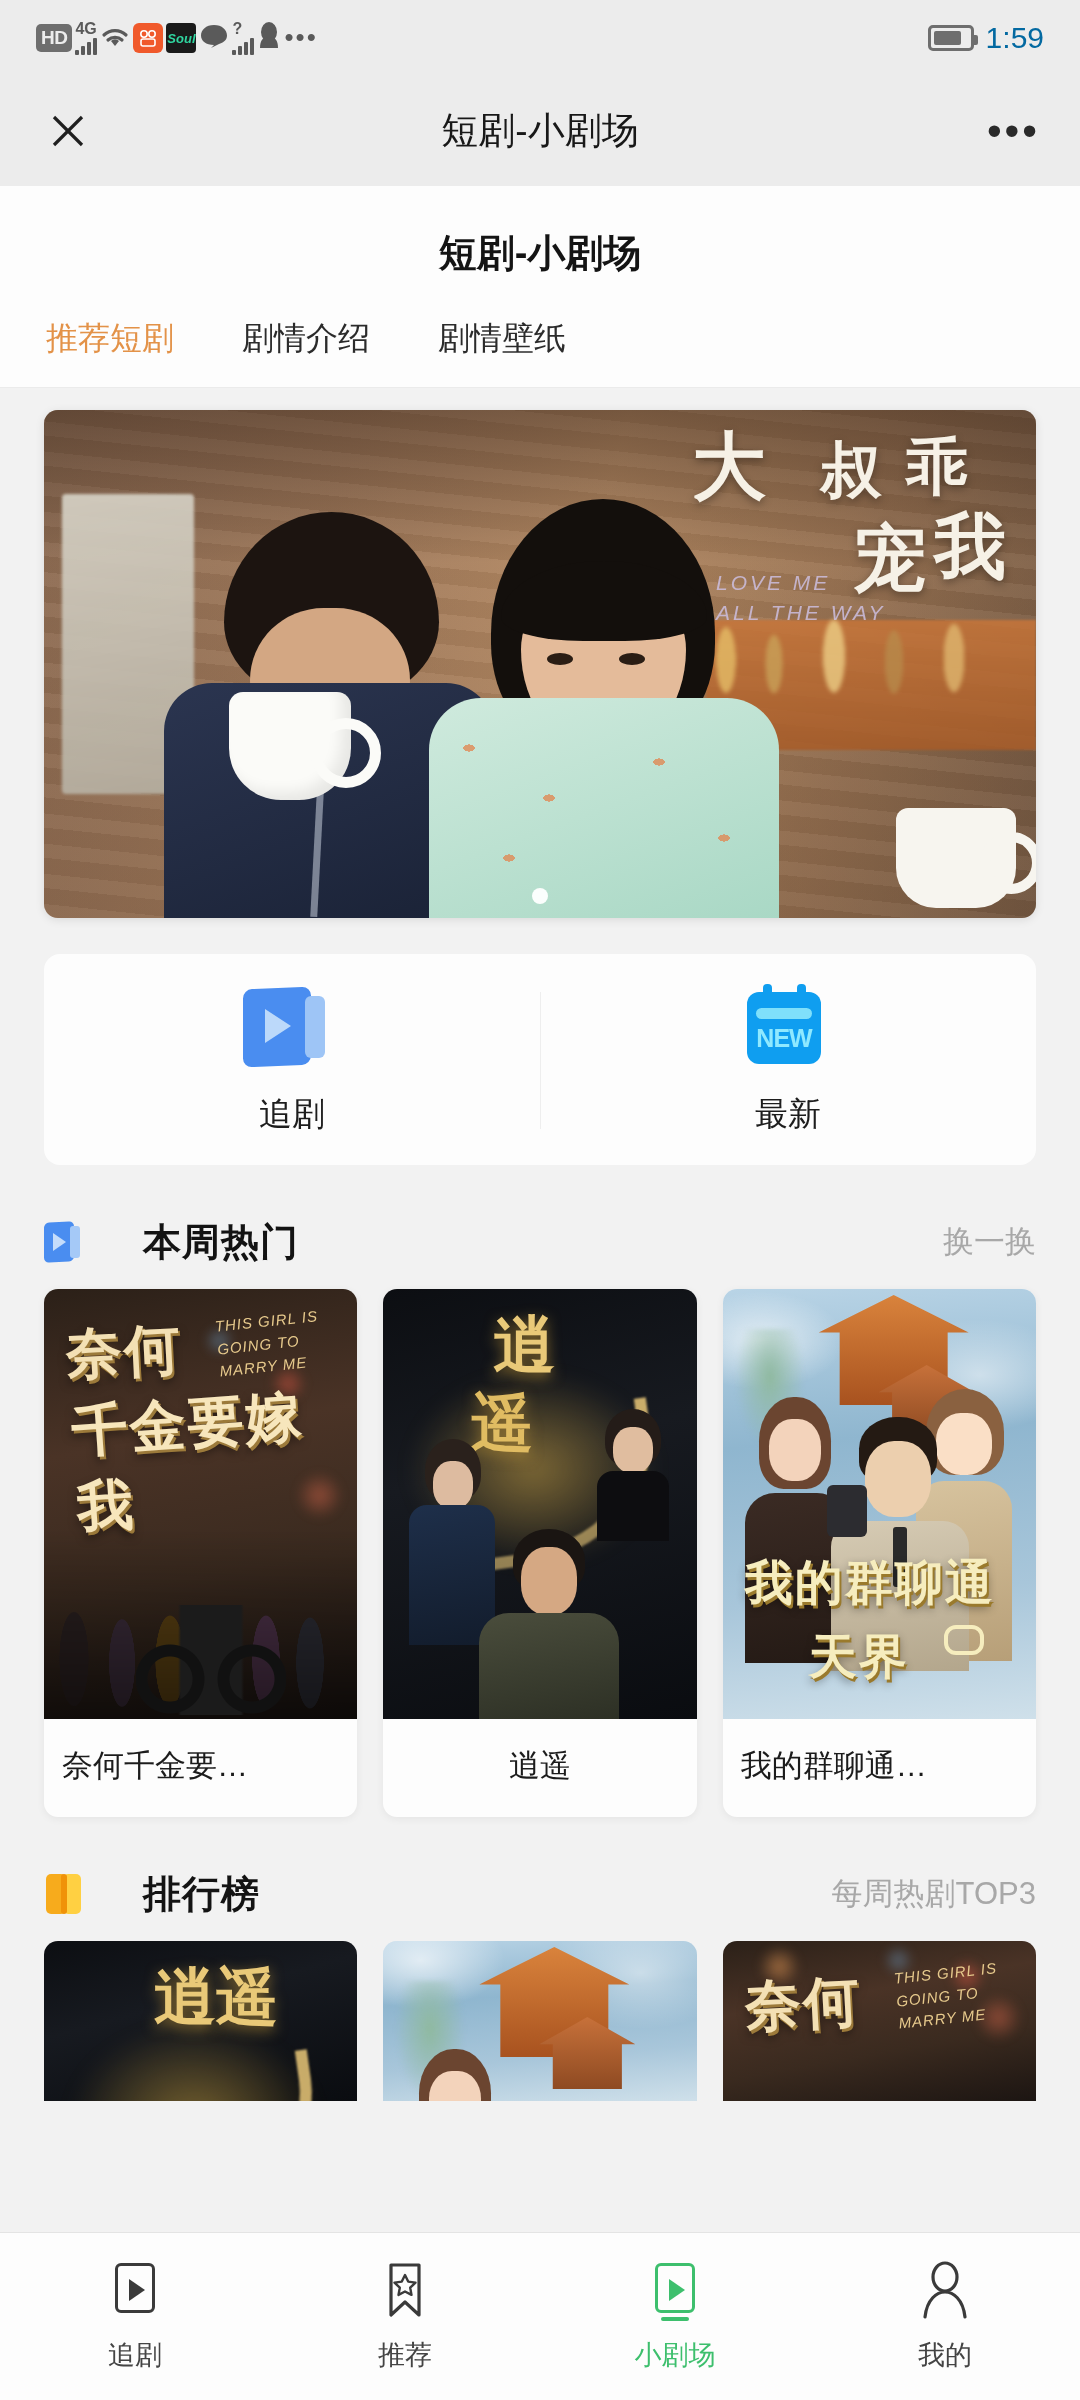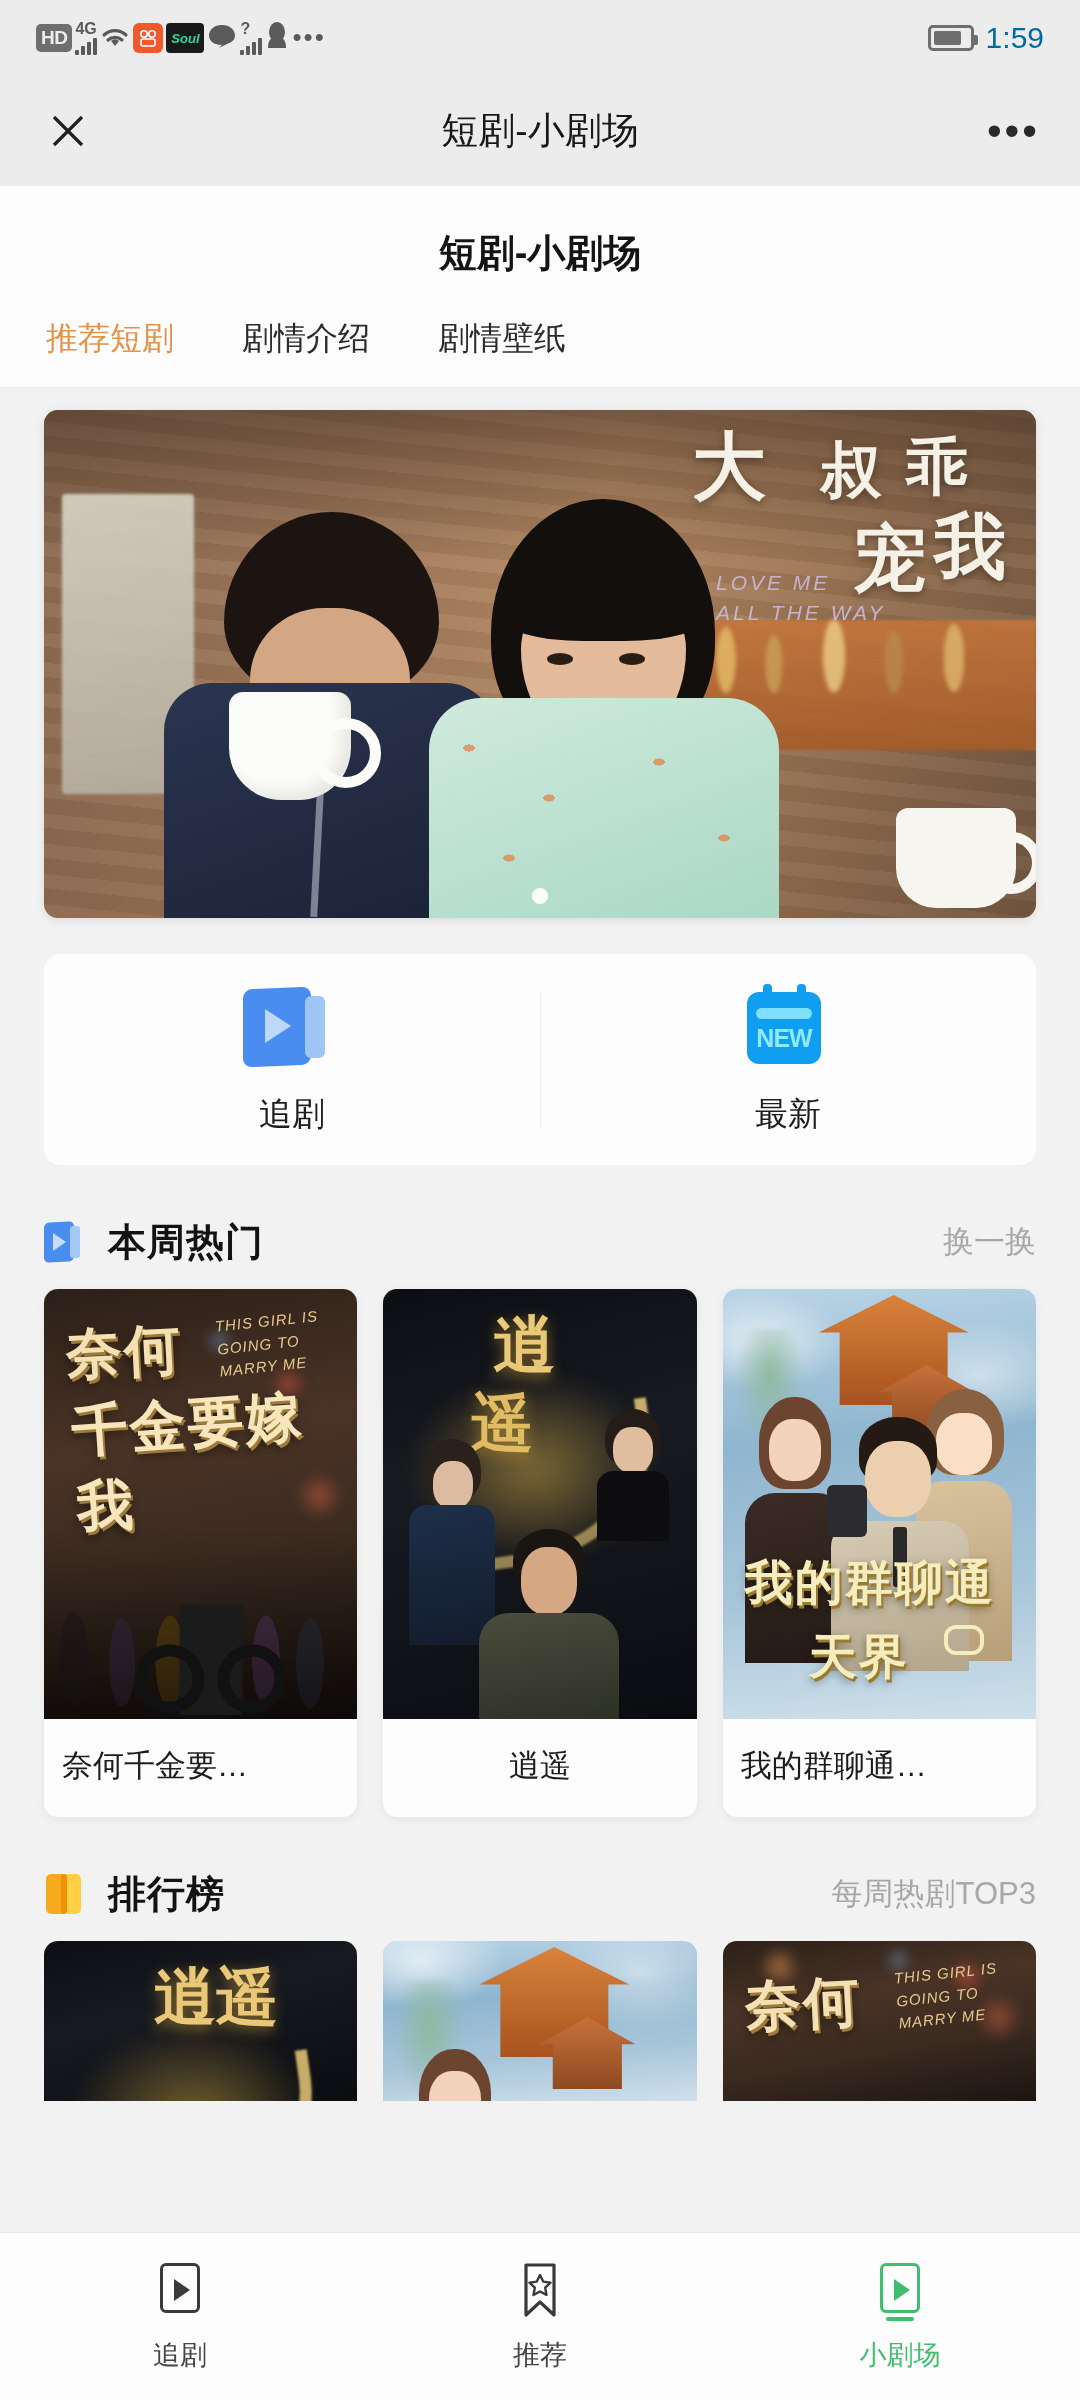--- a/index.html
+++ b/index.html
@@ -26,21 +26,21 @@
     border-radius:5px; padding:3px 5px; letter-spacing:-0.5px;
   }
   .ic-sig { display:flex; flex-direction:column; align-items:flex-start; line-height:1; }
   .ic-sig .g { font-size:16px; color:#5a5a5a; font-weight:bold; }
   .bars { display:flex; align-items:flex-end; gap:2px; height:18px; }
   .bars i { width:4px; background:#5a5a5a; display:block; border-radius:1px; }
   .bars i:nth-child(1){height:5px;} .bars i:nth-child(2){height:9px;}
   .bars i:nth-child(3){height:13px;} .bars i:nth-child(4){height:17px;}
   .ic-wifi { width:30px; height:24px; position:relative; }
   .ic-soul {
-    width:38px;height:30px;border-radius:4px;background:#1a1a1a;color:#2fd6a0;
+    width:30px;height:30px;border-radius:4px;background:#1a1a1a;color:#2fd6a0;
     font-size:13px;font-weight:bold;display:flex;align-items:center;justify-content:center;
     font-style:italic;
   }
   .ic-app-orange {
     width:30px;height:30px;border-radius:6px;background:#f0592b;
     display:flex;align-items:center;justify-content:center;
   }
   .ic-dots { color:#5a5a5a; font-size:26px; letter-spacing:2px; line-height:0.6; }
   .battery {
     width:46px;height:26px;border:3px solid #6e6e6e;border-radius:5px;
@@ -220,21 +220,21 @@
   .ic-rank .c{position:absolute;left:40px;top:8px;width:12px;height:72px;background:#f09208;border-radius:6px;}
   
   .ic-img .back{position:absolute;left:4px;top:4px;width:72px;height:72px;background:#dfe2e8;border-radius:18px;}
   .ic-img .front{position:absolute;left:20px;top:16px;width:72px;height:66px;background:#4f81ef;border-radius:16px;overflow:hidden;}
   .ic-img .sun{position:absolute;left:32px;top:26px;width:22px;height:22px;background:#f6fbff;border-radius:50%;}
   .ic-img .hill{position:absolute;left:44px;top:42px;width:60px;height:50px;background:#2f63d6;border-radius:22px 0 0 0;transform:rotate(-12deg);}
   .ic-img .hill2{position:absolute;left:18px;top:52px;width:50px;height:34px;background:#82aaf6;border-radius:16px 16px 0 0;}
 
   
   .sec-head {
-    display:flex; align-items:center; padding:0 44px; margin-top:46px; height:62px;
+    display:flex; align-items:center; padding:0 44px; margin-top:46px; height:62px;gap:35px;
   }
   .sec-ic { width:42px; height:44px; position:relative; margin-right:22px; }
   .sec-ic.play .a{position:absolute;left:0;top:2px;width:30px;height:40px;background:#4a8df0;border-radius:5px;transform:skewY(-3deg);}
   .sec-ic.play .b{position:absolute;left:26px;top:6px;width:10px;height:32px;background:#a5c9f7;border-radius:3px;}
   .sec-ic.play .t{position:absolute;left:9px;top:13px;width:0;height:0;border-left:13px solid #c5ddfb;border-top:9px solid transparent;border-bottom:9px solid transparent;}
   .sec-ic.rank .a{position:absolute;left:2px;top:2px;width:20px;height:40px;background:#f7ab1c;border-radius:5px;}
   .sec-ic.rank .b{position:absolute;left:19px;top:2px;width:18px;height:40px;background:#ffd042;border-radius:5px;}
   .sec-ic.rank .c{position:absolute;left:17px;top:2px;width:6px;height:40px;background:#f09208;border-radius:3px;}
   .sec-title { font-size:38px; font-weight:bold; color:#131313; letter-spacing:1px; }
   .sec-action { margin-left:auto; font-size:31px; color:#a8a8a8; }
@@ -677,13 +677,22 @@
     <div class="bn-lbl">推荐</div>
   </div>
   <div class="bn active">
     <div class="bn-ic">
       <span class="scr"></span>
         <span class="tri"></span>
         <span class="stand"></span>
     </div>
     <div class="bn-lbl">小剧场</div>
   </div>
+  <div class="bn">
+    <div class="bn-ic">
+      <svg width="56" height="60" viewBox="0 0 56 60">
+        <ellipse cx="28" cy="16" rx="12" ry="14" fill="none" stroke="#3a3a3a" stroke-width="3.2"></ellipse>
+        <path d="M8 56 C10 38 20 31 28 31 C36 31 46 38 48 56" fill="none" stroke="#3a3a3a" stroke-width="3.2" stroke-linecap="round"></path>
+      </svg>
+    </div>
+    <div class="bn-lbl">我的</div>
+  </div>
 </div>
 
 </body></html>

